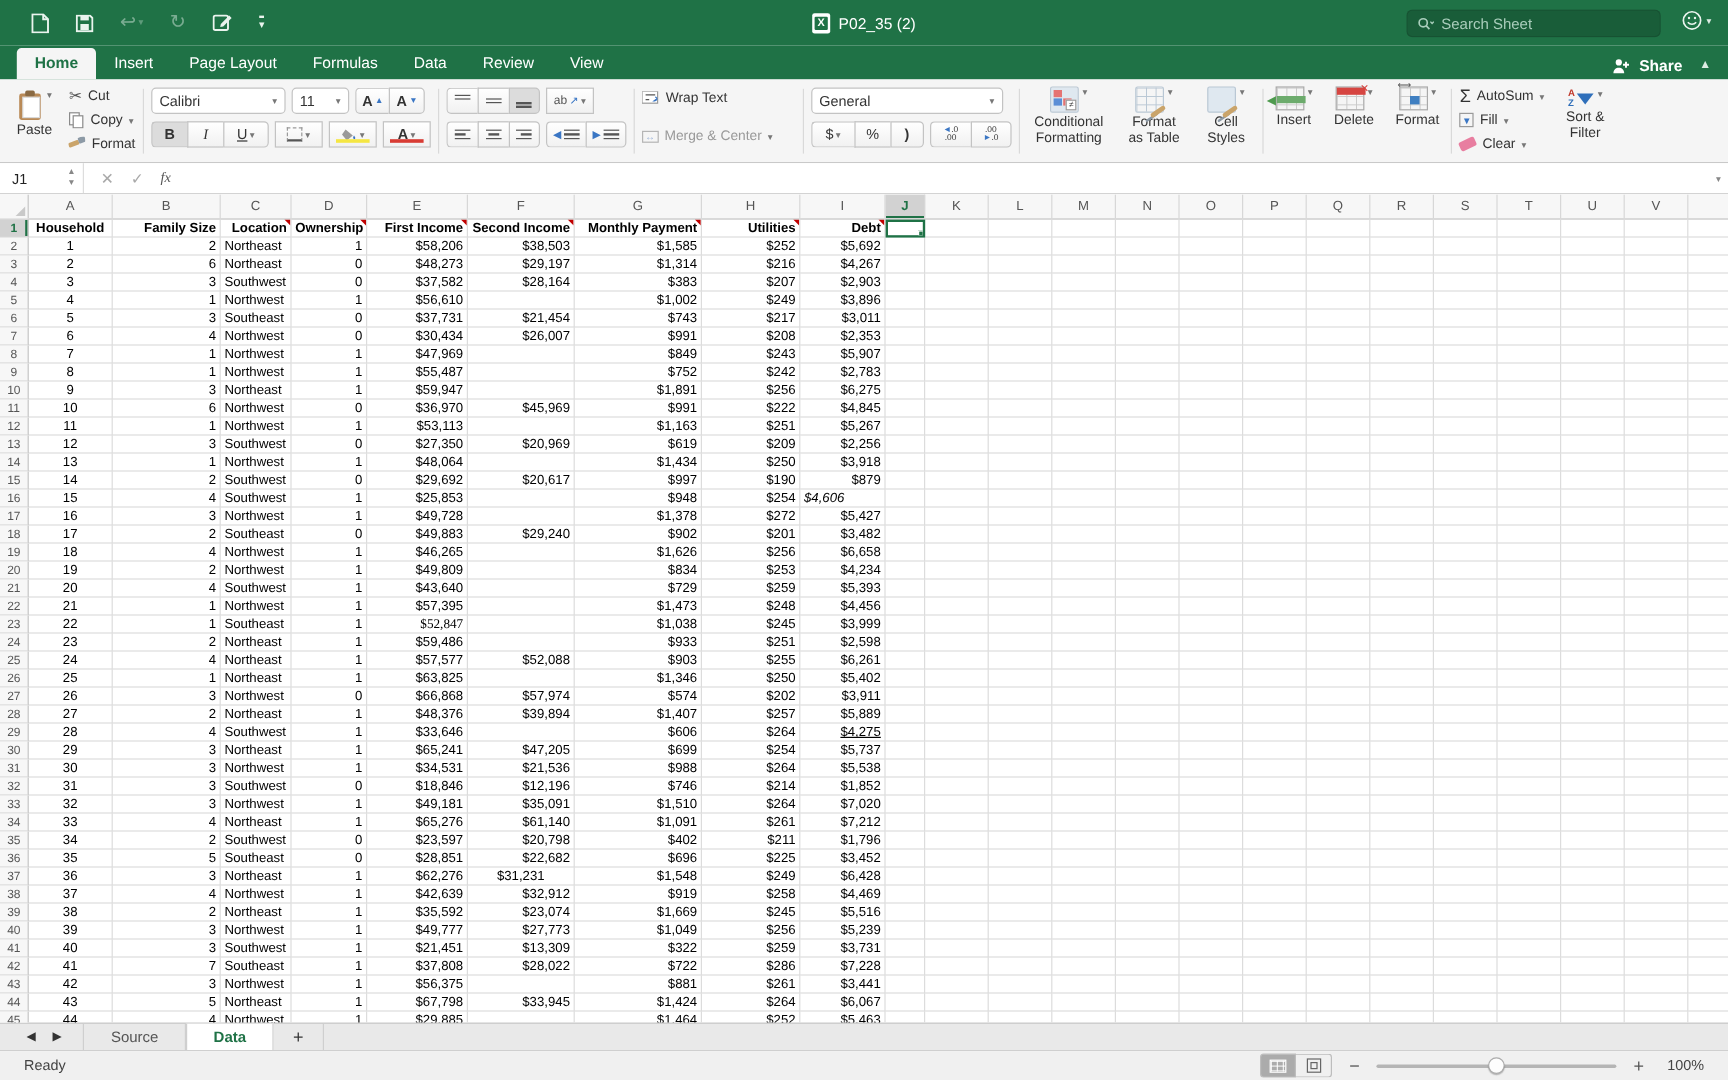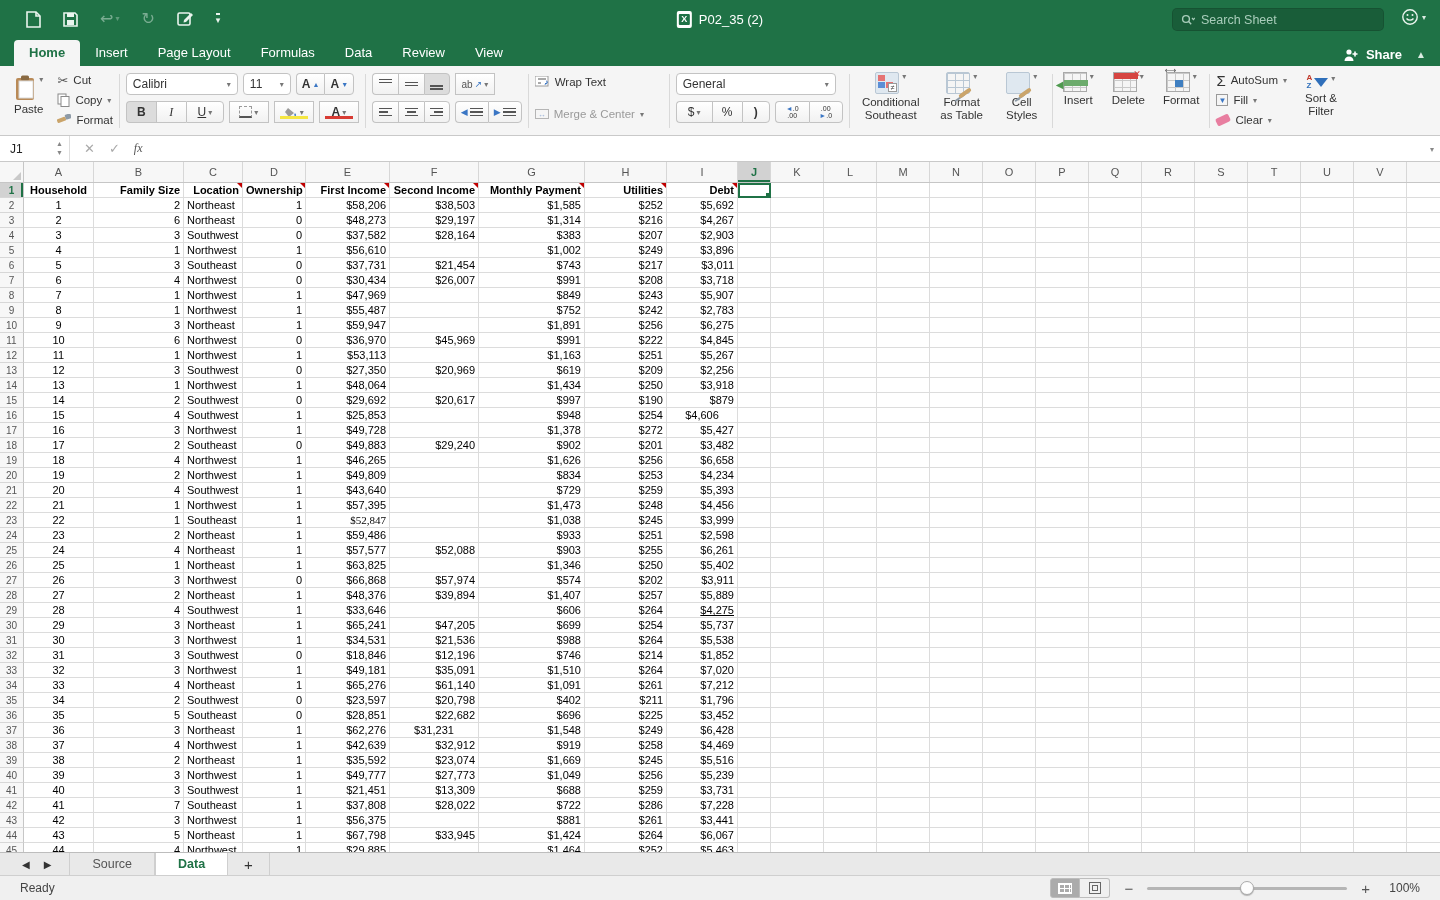--- a/index.html
+++ b/index.html
@@ -425,21 +425,21 @@
           <span class="iconbox">
               <span class="cfco">
                 <b style="left:2px;top:2px;background:#e57373"></b>
                 <b style="left:2px;top:9px;background:#5b8ed6"></b>
                 <b style="left:10px;top:9px;background:#e57373"></b>
                 <b style="right:1px;bottom:1px;width:9px;height:9px;background:#fff;border:1px solid #999;font-size:7px;line-height:8px;text-align:center;font-weight:normal">≠</b>
               </span>
             </span>
           <span class="dd">▾</span>
         </div>
-        <span class="lbl" style="width:62px">Conditional Southeast</span>
+        <span class="lbl" style="width:62px">Conditional Formatting</span>
       </div>
       <div class="bigbtn">
         <div style="display:flex;align-items:flex-start;gap:3px">
           <span class="iconbox gridlines">
               <span class="brush"></span>
             </span>
           <span class="dd">▾</span>
         </div>
         <span class="lbl" style="width:48px">Format as Table</span>
       </div>
@@ -729,21 +729,21 @@
         <div class="grow">
           <div class="rowh">7</div>
           <div class="cell" style="width: 70px; text-align: center;">6</div>
           <div class="cell" style="width: 90px; text-align: right;">4</div>
           <div class="cell" style="width: 59px; text-align: left;">Northwest</div>
           <div class="cell" style="width: 63px; text-align: right;">0</div>
           <div class="cell" style="width: 84px; text-align: right;">$30,434</div>
           <div class="cell" style="width: 89px; text-align: right;">$26,007</div>
           <div class="cell" style="width: 106px; text-align: right;">$991</div>
           <div class="cell" style="width: 82px; text-align: right;">$208</div>
-          <div class="cell" style="width: 71px; text-align: right;">$3,718</div>
+          <div class="cell" style="width: 71px; text-align: right;">$2,353</div>
           <div class="cell" style="width: 33px;"></div>
           <div class="cell" style="width: 53px;"></div>
           <div class="cell" style="width: 53px;"></div>
           <div class="cell" style="width: 53px;"></div>
           <div class="cell" style="width: 53px;"></div>
           <div class="cell" style="width: 53px;"></div>
           <div class="cell" style="width: 53px;"></div>
           <div class="cell" style="width: 53px;"></div>
           <div class="cell" style="width: 53px;"></div>
           <div class="cell" style="width: 53px;"></div>
@@ -963,21 +963,21 @@
         <div class="grow">
           <div class="rowh">16</div>
           <div class="cell" style="width: 70px; text-align: center;">15</div>
           <div class="cell" style="width: 90px; text-align: right;">4</div>
           <div class="cell" style="width: 59px; text-align: left;">Southwest</div>
           <div class="cell" style="width: 63px; text-align: right;">1</div>
           <div class="cell" style="width: 84px; text-align: right;">$25,853</div>
           <div class="cell" style="width: 89px; text-align: right;"></div>
           <div class="cell" style="width: 106px; text-align: right;">$948</div>
           <div class="cell" style="width: 82px; text-align: right;">$254</div>
-          <div class="cell" style="width: 71px; text-align: center;">$4,606</div>
+          <div class="cell" style="width: 71px; text-align: left; font-style: italic;">$4,606</div>
           <div class="cell" style="width: 33px;"></div>
           <div class="cell" style="width: 53px;"></div>
           <div class="cell" style="width: 53px;"></div>
           <div class="cell" style="width: 53px;"></div>
           <div class="cell" style="width: 53px;"></div>
           <div class="cell" style="width: 53px;"></div>
           <div class="cell" style="width: 53px;"></div>
           <div class="cell" style="width: 53px;"></div>
           <div class="cell" style="width: 53px;"></div>
           <div class="cell" style="width: 53px;"></div>
@@ -1611,21 +1611,21 @@
           <div class="cell" style="width: 40px;"></div>
         </div>
         <div class="grow">
           <div class="rowh">41</div>
           <div class="cell" style="width: 70px; text-align: center;">40</div>
           <div class="cell" style="width: 90px; text-align: right;">3</div>
           <div class="cell" style="width: 59px; text-align: left;">Southwest</div>
           <div class="cell" style="width: 63px; text-align: right;">1</div>
           <div class="cell" style="width: 84px; text-align: right;">$21,451</div>
           <div class="cell" style="width: 89px; text-align: right;">$13,309</div>
-          <div class="cell" style="width: 106px; text-align: right;">$688</div>
+          <div class="cell" style="width: 106px; text-align: right;">$322</div>
           <div class="cell" style="width: 82px; text-align: right;">$259</div>
           <div class="cell" style="width: 71px; text-align: right;">$3,731</div>
           <div class="cell" style="width: 33px;"></div>
           <div class="cell" style="width: 53px;"></div>
           <div class="cell" style="width: 53px;"></div>
           <div class="cell" style="width: 53px;"></div>
           <div class="cell" style="width: 53px;"></div>
           <div class="cell" style="width: 53px;"></div>
           <div class="cell" style="width: 53px;"></div>
           <div class="cell" style="width: 53px;"></div>

